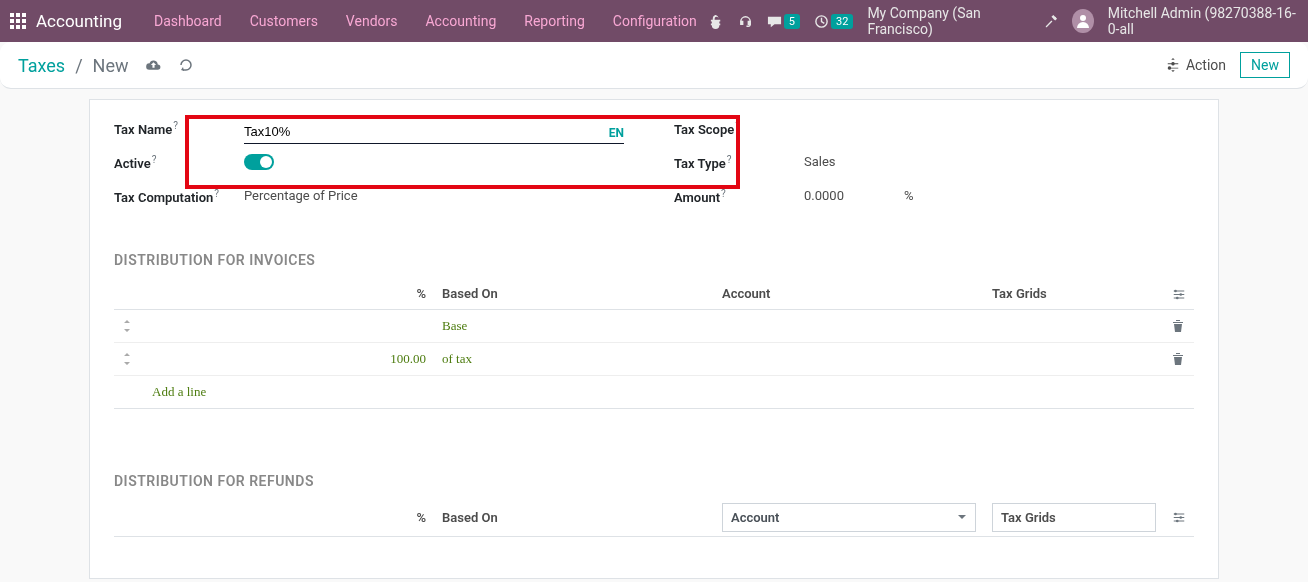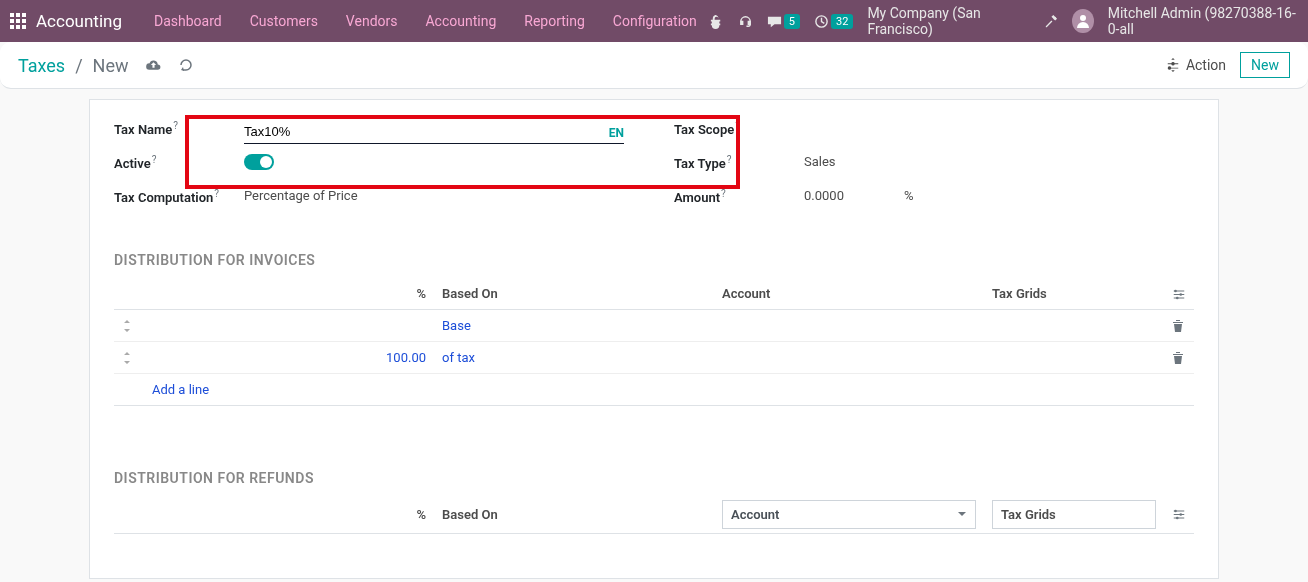--- a/index.html
+++ b/index.html
@@ -40,21 +40,21 @@
 .toggle { width:30px; height:16px; background:#00a09d; border-radius:10px; position:relative; cursor:pointer;}
 .toggle::after { content:''; position:absolute; width:12px; height:12px; background:#fff; border-radius:50%; top:2px; right:2px;}
 .amount-row { display:flex; align-items:center; gap:60px;}
 .tabs { display:flex; border-bottom:1px solid #dee2e6; margin-top:20px;}
 .tab { padding:8px 16px; cursor:pointer; color:#6c757d; border:1px solid transparent; border-bottom:none; margin-bottom:-1px;}
 .tab.active { background:#fff; color:#495057; border-color:#dee2e6; border-bottom:1px solid #fff;}
 .section-title { font-weight:600; color:#888; font-size:14px; letter-spacing:0.5px; margin:30px 0 10px 0; text-transform:uppercase;}
 .table { width:100%; border-collapse:collapse; }
 .table th { text-align:left; font-weight:600; padding:8px 8px; border-bottom:1px solid #dee2e6; color:#4c4c4c; font-size:13px;}
 .table th.right { text-align:right;}
-.table td { padding:8px 8px; border-bottom:1px solid #eee; font-size:13px; color:#1d4ed8;}
+.table td { padding:8px 8px; border-bottom:1px solid #eee; font-size:13px; color:#4d7c0f;font-family:Liberation Serif, serif;}
 .table td.right { text-align:right;}
 .handle-cell { width:30px; text-align:center; color:#aaa; cursor:grab;}
 .trash-cell { width:30px; text-align:center; color:#6c757d; cursor:pointer;}
 .cog-cell { width:30px; text-align:right; color:#6c757d; cursor:pointer;}
 .add-line { color:#00a09d; cursor:pointer; }
 .add-line td { border-bottom:1px solid #dee2e6;}
 .blank-row td { height:34px; border-bottom:none;}
 .col-pct { width:290px;}
 .col-based { width:280px;}
 .col-account { width:270px;}

